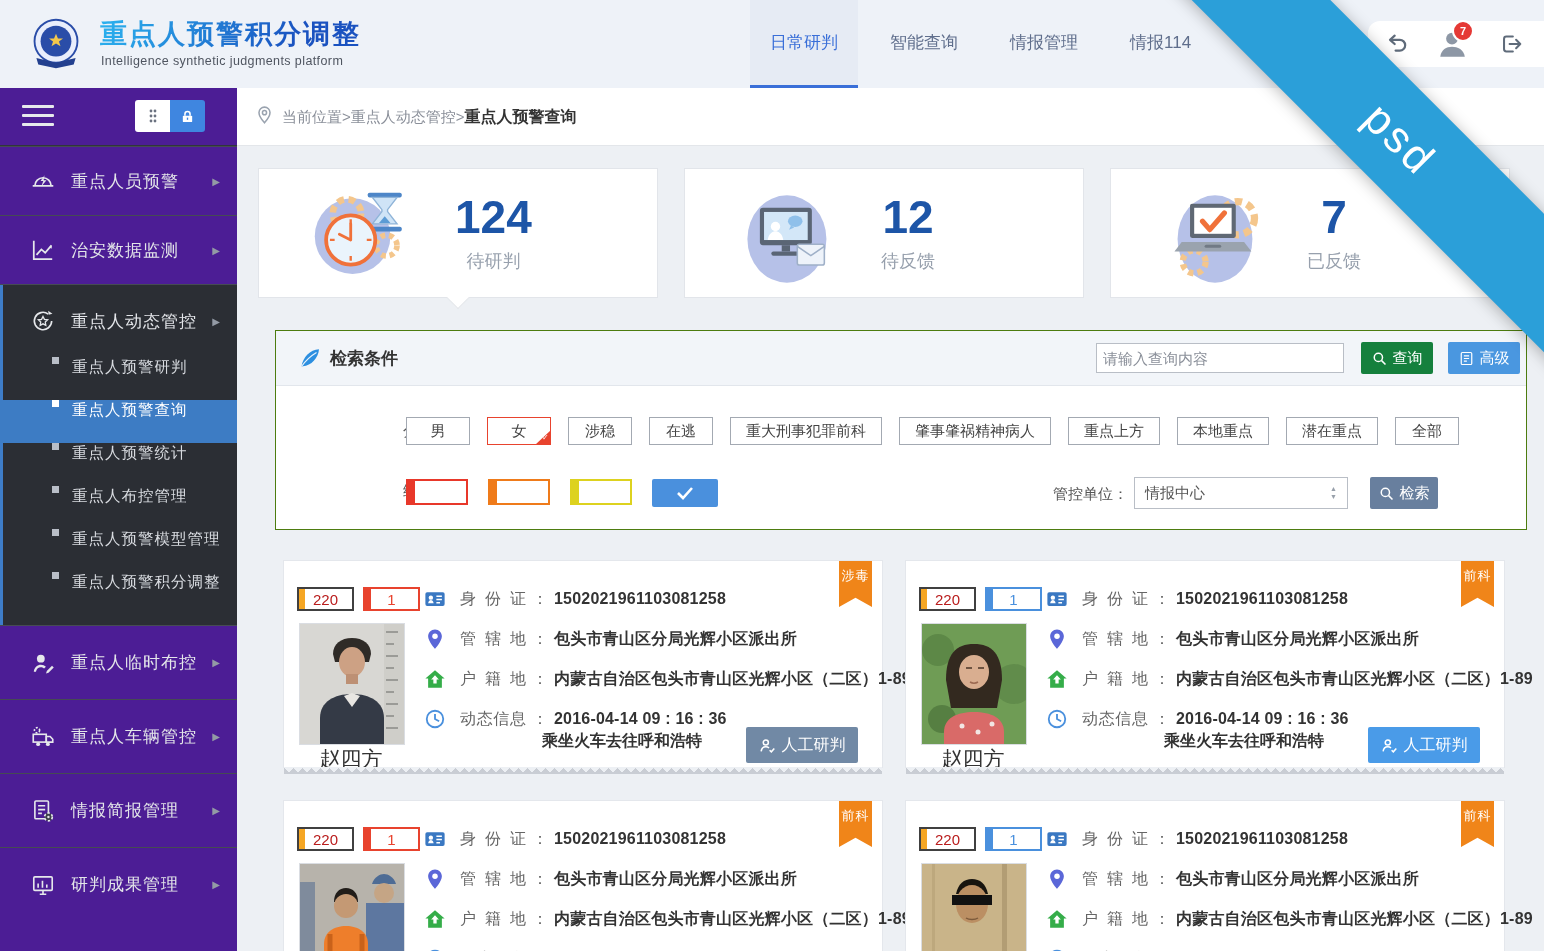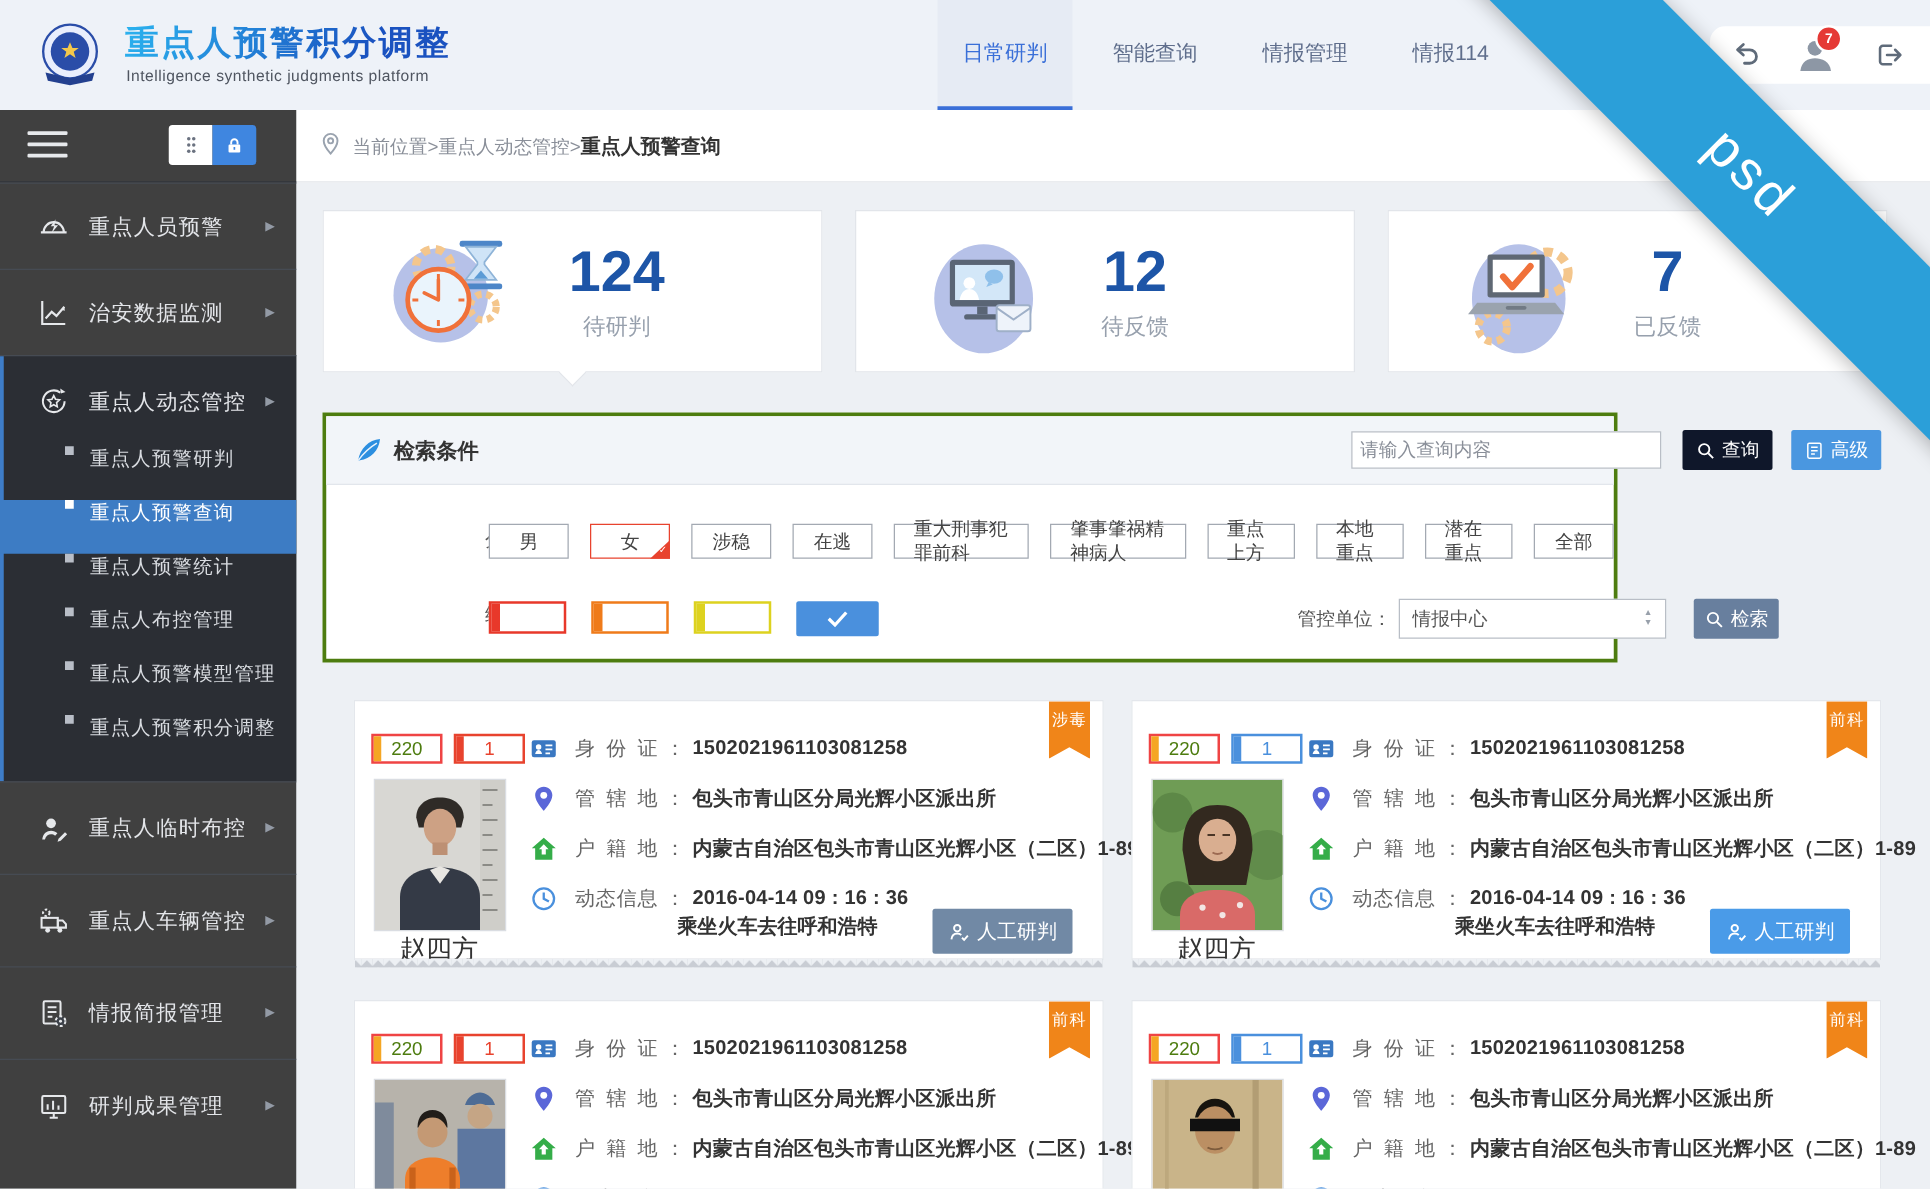--- a/index.html
+++ b/index.html
@@ -19,21 +19,21 @@
   .hicon{position:absolute;width:26px;height:26px;cursor:pointer;}
   .hicon svg{width:100%;height:100%;}
   .user-wrap{position:absolute;left:1436px;top:28px;width:32px;height:32px;cursor:pointer;}
   .notif-badge{position:absolute;left:16px;top:-8px;width:18px;height:18px;background:#e53935;border:2px solid #fff;
       border-radius:50%;color:#fff;font-size:11px;font-weight:bold;display:flex;align-items:center;justify-content:center;}
   
   .psd-ribbon{position:absolute;left:1050px;top:90px;width:700px;height:98px;background:#2b9fd9;z-index:60;
       transform:rotate(45deg);display:flex;align-items:center;justify-content:center;color:#fff;font-size:44px;
       letter-spacing:3px;box-shadow:0 2px 16px rgba(0,0,0,.28);pointer-events:none;}
   
-  #sidebar{position:absolute;left:0;top:88px;width:237px;height:863px;background:#404040;z-index:4;}
+  #sidebar{position:absolute;left:0;top:88px;width:237px;height:863px;background:#4c1d95;z-index:4;}
   .sb-top{height:57px;border-bottom:1px solid #31353b;position:relative;}
   .hamburger{position:absolute;left:22px;top:17px;width:32px;height:22px;cursor:pointer;}
   .hamburger i{display:block;height:3px;background:#e7e9ec;margin-bottom:6px;border-radius:1px;}
   .pin-toggle{position:absolute;left:135px;top:12px;width:70px;height:32px;display:flex;}
   .pt-left{width:35px;height:32px;background:#fff;border-radius:3px 0 0 3px;display:flex;align-items:center;justify-content:center;cursor:pointer;}
   .pt-right{width:35px;height:32px;background:#3f86e0;border-radius:0 3px 3px 0;display:flex;align-items:center;justify-content:center;cursor:pointer;}
   .sb-item{position:relative;height:68px;display:flex;align-items:center;border-top:1px solid #464b53;cursor:pointer;}
   .sb-item:first-child{border-top:none;}
   .sb-item .sico{width:26px;height:26px;margin-left:30px;flex:none;}
   .sb-item .slabel{margin-left:15px;font-size:17px;color:#e3e5e9;letter-spacing:1px;}
@@ -57,30 +57,30 @@
   
   .stat-card{position:absolute;top:22px;width:400px;height:130px;background:#fff;border:1px solid #e2e5ea;box-sizing:border-box;
       display:flex;align-items:center;cursor:pointer;}
   .stat-icon{width:104px;height:92px;margin-left:52px;flex:none;}
   .stat-txt{margin-left:40px;text-align:center;}
   .stat-num{font-size:46px;font-weight:bold;color:#1d55a7;line-height:1;}
   .stat-lbl{font-size:18px;color:#97a0ad;margin-top:9px;}
   .notch{position:absolute;left:50%;bottom:-9px;width:15px;height:15px;background:#fff;
       border-right:1px solid #e2e5ea;border-bottom:1px solid #e2e5ea;transform:translateX(-50%) rotate(45deg);}
   
-  #panel{position:absolute;left:21px;top:184px;width:1036px;height:200px;background:#fff;border:3px solid #4d7c0f;box-sizing:border-box;}
+  #panel{position:absolute;left:38px;top:184px;width:1252px;height:200px;background:#fff;border:1px solid #4d7c0f;box-sizing:border-box;}
   .panel-head{position:relative;height:54px;background:#f2f5f9;border-bottom:1px solid #e2e6ec;}
   .ph-icon{position:absolute;left:22px;top:15px;width:24px;height:24px;}
   .ph-title{position:absolute;left:54px;top:16px;font-size:17px;font-weight:bold;color:#333;}
   .q-input{position:absolute;left:820px;top:12px;width:234px;height:28px;border:1px solid #b9bec6;font-size:15px;
       padding:0 6px;color:#333;outline:none;font-family:inherit;}
   .q-input::placeholder{color:#8a8f99;}
   .btn{display:flex;align-items:center;justify-content:center;gap:6px;color:#fff;font-size:15px;cursor:pointer;
       border-radius:2px;box-sizing:border-box;}
-  .btn-query{position:absolute;left:1085px;top:11px;width:72px;height:32px;background:#0f172a;}
+  .btn-query{position:absolute;left:1085px;top:11px;width:72px;height:32px;background:#15803d;}
   .btn-adv{position:absolute;left:1172px;top:11px;width:72px;height:32px;background:#4a97e0;}
   .row-label{position:absolute;left:0;width:125px;text-align:right;font-size:15px;color:#555;line-height:28px;margin-left:47px;}
   .cat-row{position:absolute;left:0;top:86px;right:0;height:28px;}
   .cat-btns{position:absolute;left:130px;top:0;display:flex;gap:17px;}
   .cat-btn{position:relative;height:28px;min-width:64px;padding:0 15px;box-sizing:border-box;background:#fff;
       border:1px solid #a3a9b2;color:#444;font-size:15px;display:flex;align-items:center;justify-content:center;cursor:pointer;}
   .cat-btn.selected{border:1px solid #e8432e;color:#444;}
   .corner{position:absolute;right:-1px;bottom:-1px;width:0;height:0;border-style:solid;
       border-width:0 0 15px 16px;border-color:transparent transparent #e8432e transparent;}
   .corner::after{content:"✓";position:absolute;left:-9px;top:3px;font-size:8px;color:#fff;}
@@ -107,21 +107,21 @@
         linear-gradient(135deg,#edf0f4 4px,transparent 4px) -4px 0/9px 7px repeat-x,
         linear-gradient(-135deg,#edf0f4 4px,transparent 4px) -4px 0/9px 7px repeat-x,
         #c9cdd4;}
   .ptag{position:absolute;left:555px;top:0;width:33px;height:46px;background:#f08519;color:#fff;font-size:13px;
       text-align:center;padding-top:6px;box-sizing:border-box;letter-spacing:1px;
       clip-path:polygon(0 0,100% 0,100% 100%,50% 80%,0 100%);}
   .pbadges{position:absolute;left:13px;top:26px;display:flex;gap:9px;}
   .pbadge{width:57px;height:24px;background:#fff;box-sizing:border-box;display:flex;align-items:center;justify-content:center;
       font-size:15px;position:relative;}
   .pbadge::before{content:"";position:absolute;left:0;top:0;bottom:0;width:6px;}
-  .bd-org{border:2px solid #ef4444;color:#4d7c0f;} .bd-org::before{background:#f5a623;}
+  .bd-org{border:2px solid #404040;color:#b91c1c;} .bd-org::before{background:#f5a623;}
   .bd-red{border:2px solid #e8432e;color:#e8432e;} .bd-red::before{background:#e8432e;}
   .bd-blu{border:2px solid #4a90dd;color:#4a90dd;} .bd-blu::before{background:#4a90dd;}
   .pphoto{position:absolute;left:15px;top:62px;width:104px;height:120px;border:1px solid #dadde2;}
   .pname{position:absolute;left:0;top:184px;width:134px;text-align:center;font-size:21px;color:#333;}
   .frow{position:absolute;left:140px;display:flex;align-items:center;height:24px;}
   .frow .fico{width:22px;height:22px;margin-right:14px;flex:none;}
   .flabel{display:inline-block;width:66px;color:#666;font-size:16px;text-align:justify;text-align-last:justify;}
   .fcolon{color:#666;font-size:16px;margin:0 6px;}
   .fvalue{color:#333;font-size:16px;font-weight:bold;letter-spacing:.2px;white-space:nowrap;}
   .fr1{top:26px;} .fr2{top:66px;} .fr3{top:106px;} .fr4{top:146px;}

